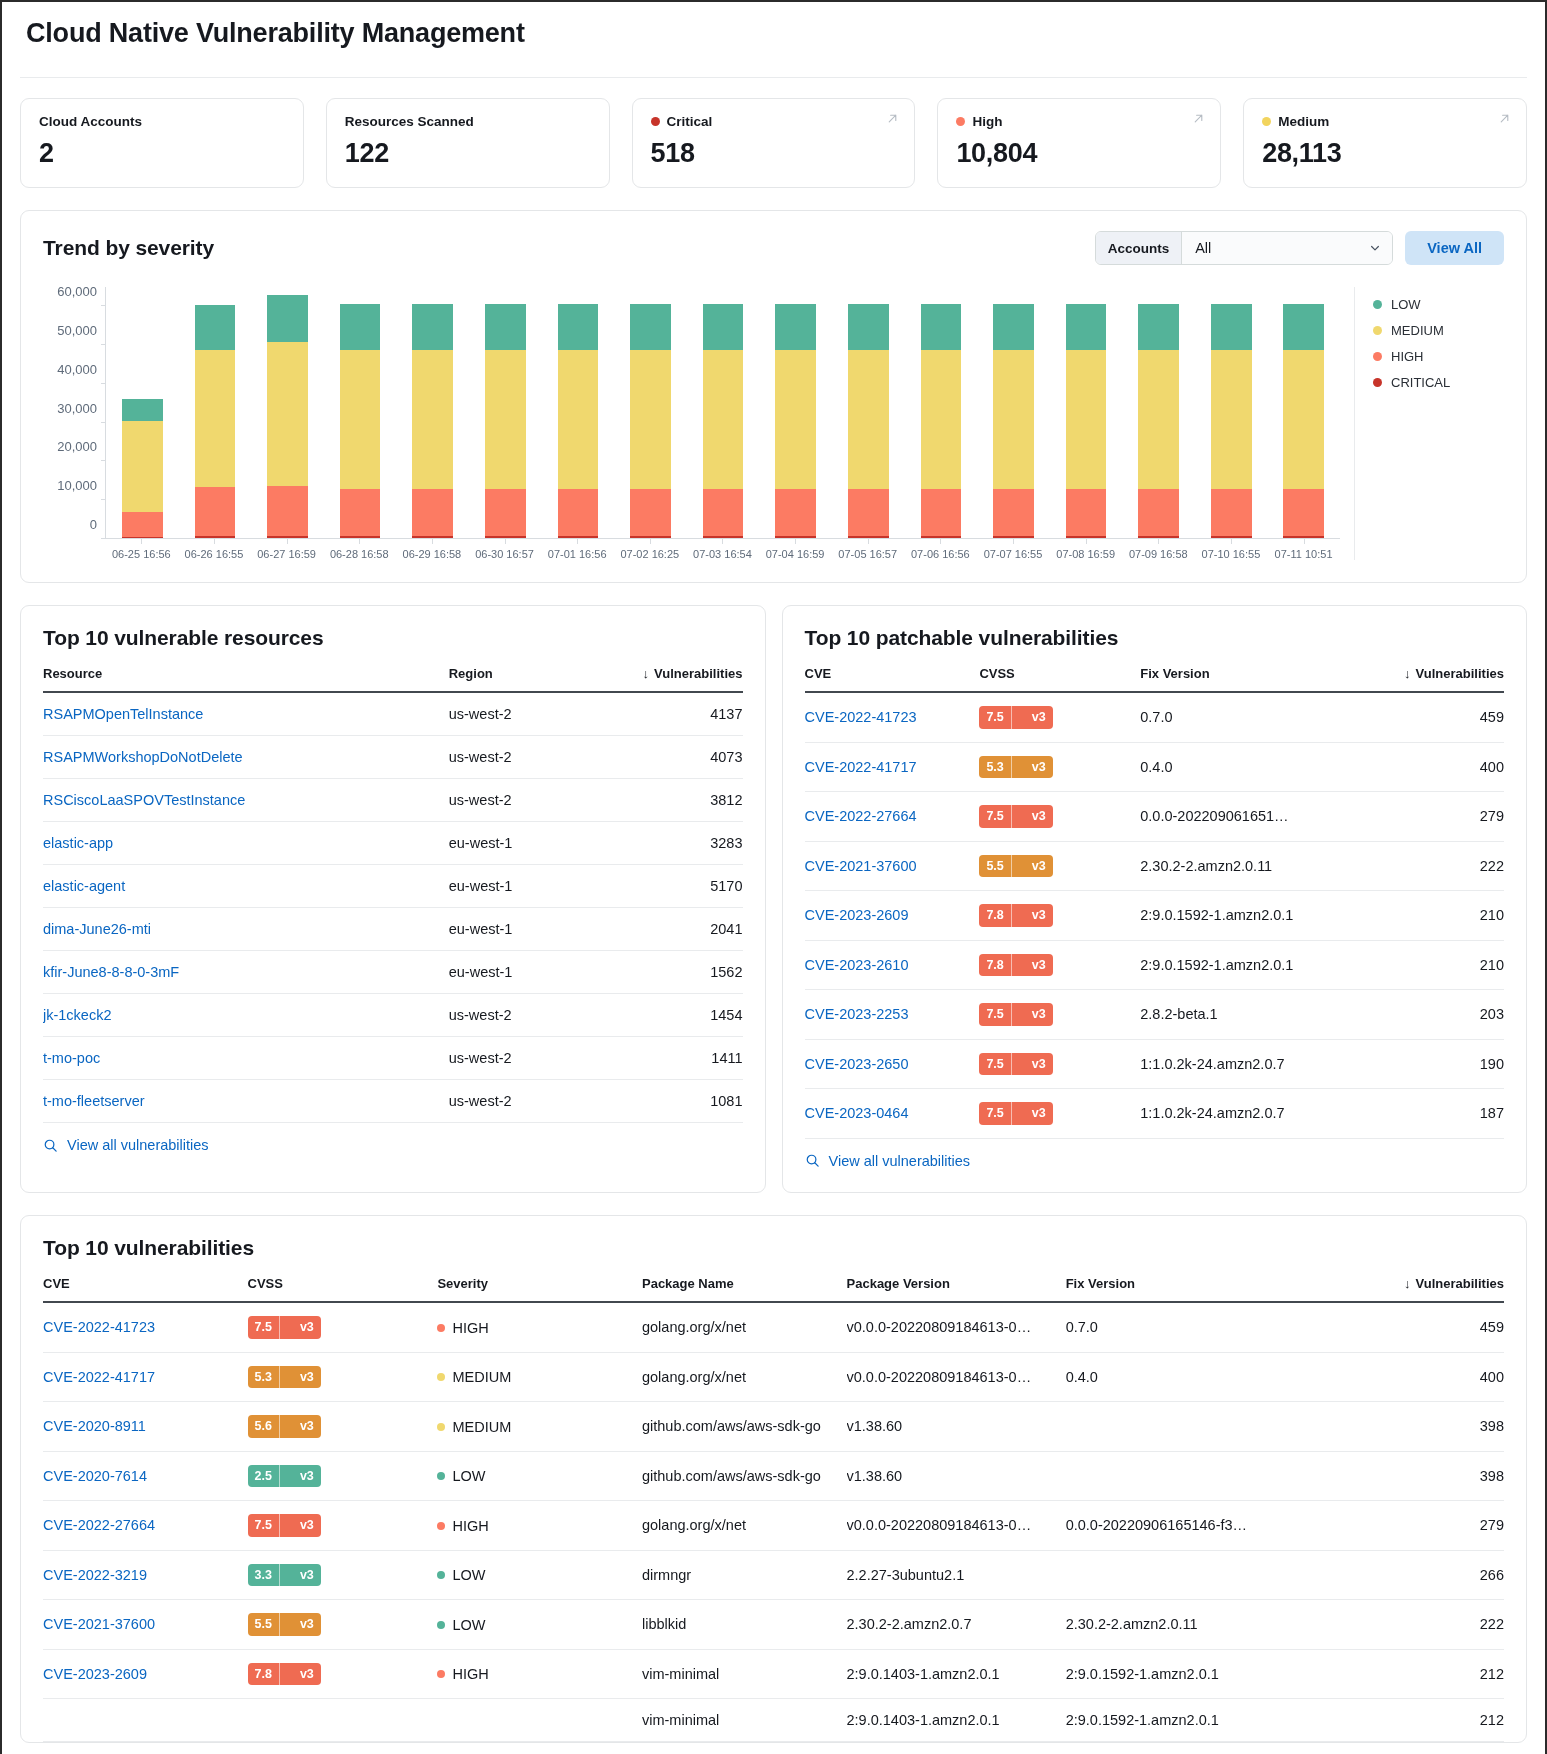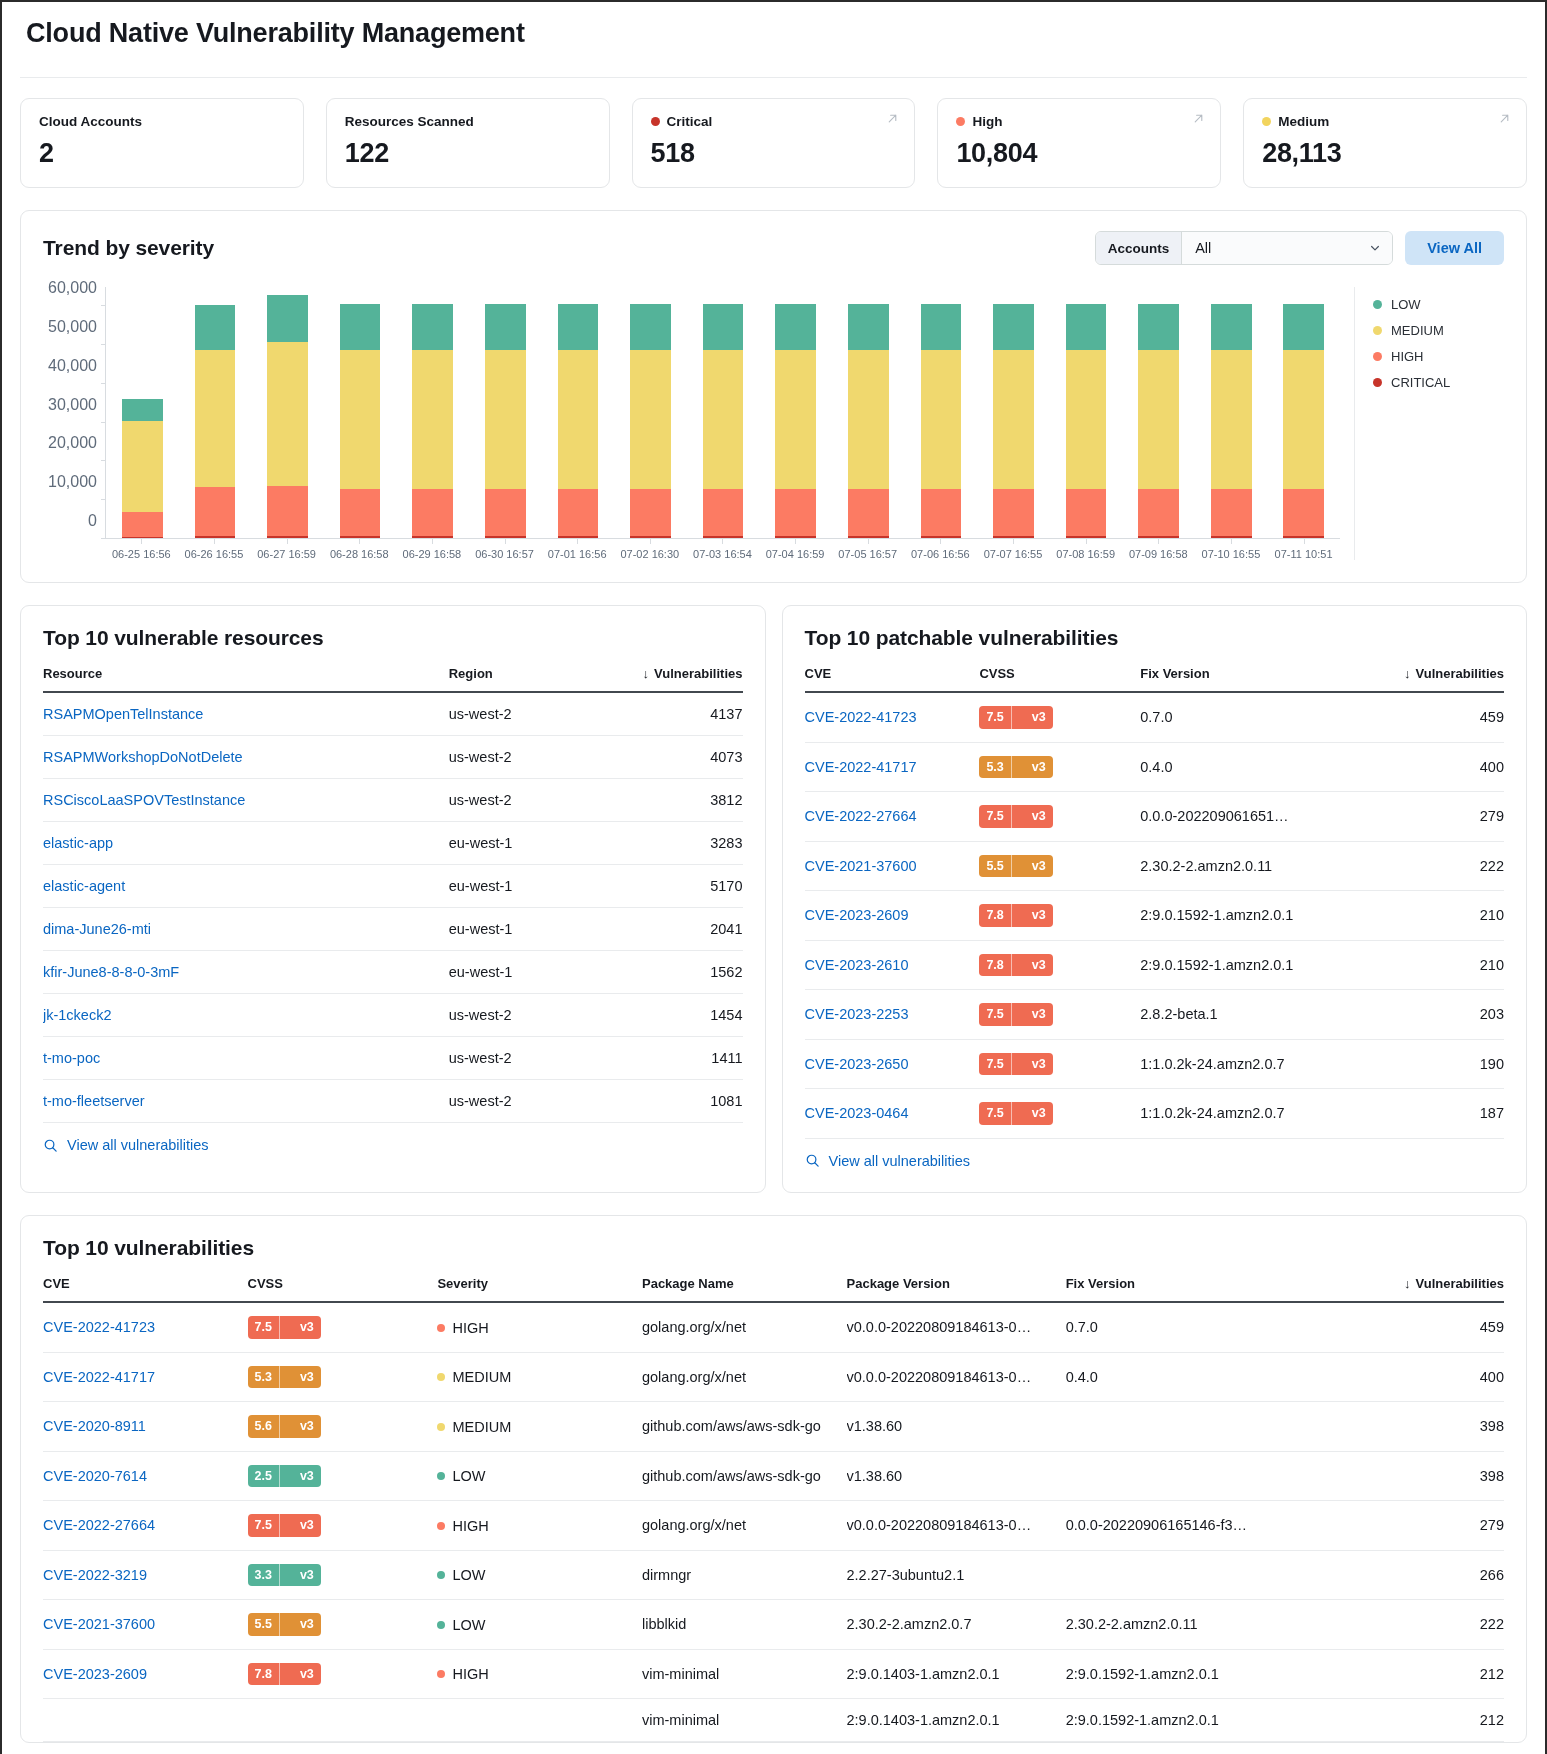--- a/index.html
+++ b/index.html
@@ -65,21 +65,21 @@
   .btn-viewall {
     background: #cfe4f7; color: #0a66c2; border: none; border-radius: 6px;
     font-size: 14.5px; font-weight: bold; padding: 0 22px; height: 34px;
     font-family: "Liberation Sans", sans-serif; cursor: pointer;
   }
 
   
   .chart-wrap { display: flex; padding: 14px 22px 22px 22px; }
   .chart-area { flex: 1; position: relative; }
   .plot { position: relative; height: 252px; margin-left: 62px; border-left: 1px solid #d8dce0; }
-  .ytick { position: absolute; right: 100%; transform: translateY(-50%); font-size: 16px; color: #5f6b7a; padding-right: 9px; white-space: nowrap; }
+  .ytick { position: absolute; right: 100%; transform: translateY(-50%); font-size: 13px; color: #5f6b7a; padding-right: 9px; white-space: nowrap; }
   .ytickline { position: absolute; left: -5px; width: 5px; height: 1px; background: #d8dce0; }
   .baseline { position: absolute; left: 0; right: 0; bottom: 0; height: 1px; background: #d8dce0; }
   .bars { position: absolute; left: 0; right: 0; bottom: 0; top: 0; display: flex; align-items: flex-end; }
   .barslot { flex: 1; display: flex; justify-content: center; align-items: flex-end; height: 100%; position: relative; }
   .bar { width: 56%; display: flex; flex-direction: column; justify-content: flex-end; }
   .seg { width: 100%; }
   .xticks { display: flex; margin-left: 62px; }
   .xslot { flex: 1; text-align: center; font-size: 11px; color: #5f6b7a; padding-top: 9px; position: relative; }
   .xslot:before { content: ""; position: absolute; top: 0; left: 50%; width: 1px; height: 5px; background: #d8dce0; }
   .legend { width: 150px; padding: 10px 0 0 18px; border-left: 1px solid #e9ebed; margin-left: 14px; align-self: stretch; }
@@ -345,21 +345,21 @@
             <div class="ytickline" style="bottom: 92.3077%;"></div>
           </div>
         <div class="xticks" id="xticks">
             <div class="xslot">06-25 16:56</div>
             <div class="xslot">06-26 16:55</div>
             <div class="xslot">06-27 16:59</div>
             <div class="xslot">06-28 16:58</div>
             <div class="xslot">06-29 16:58</div>
             <div class="xslot">06-30 16:57</div>
             <div class="xslot">07-01 16:56</div>
-            <div class="xslot">07-02 16:30</div>
+            <div class="xslot">07-02 16:25</div>
             <div class="xslot">07-03 16:54</div>
             <div class="xslot">07-04 16:59</div>
             <div class="xslot">07-05 16:57</div>
             <div class="xslot">07-06 16:56</div>
             <div class="xslot">07-07 16:55</div>
             <div class="xslot">07-08 16:59</div>
             <div class="xslot">07-09 16:58</div>
             <div class="xslot">07-10 16:55</div>
             <div class="xslot">07-11 10:51</div>
           </div>

